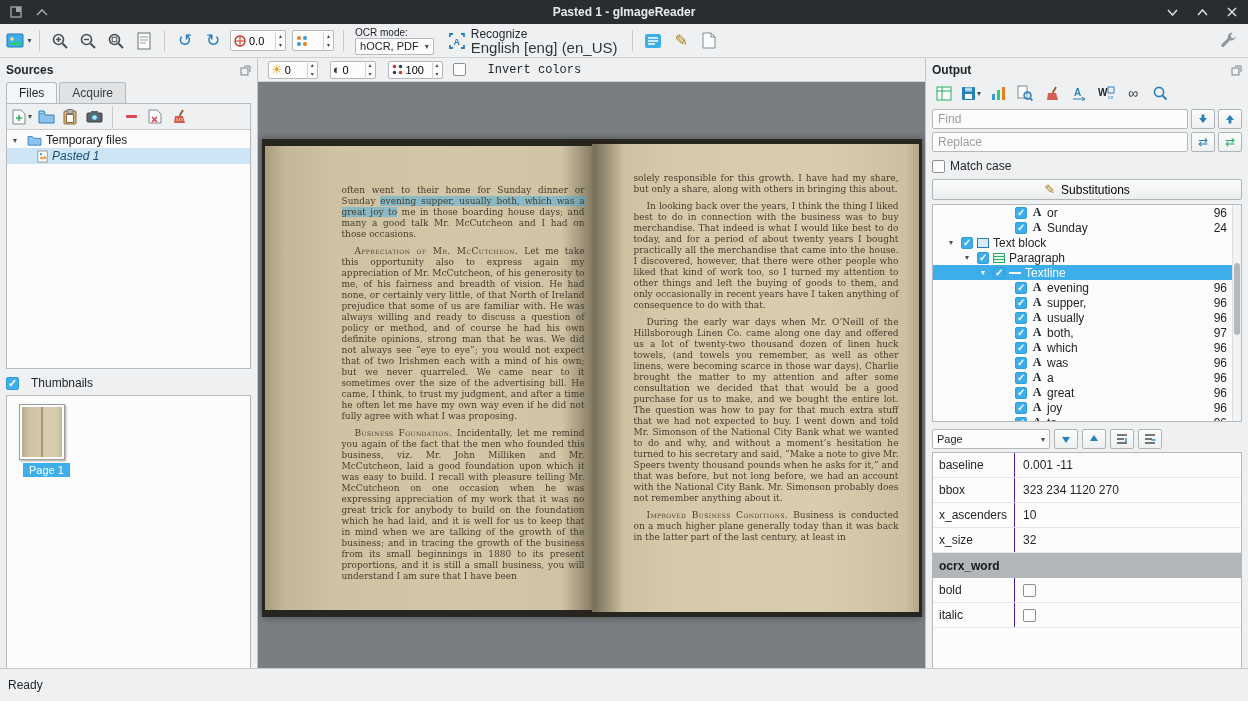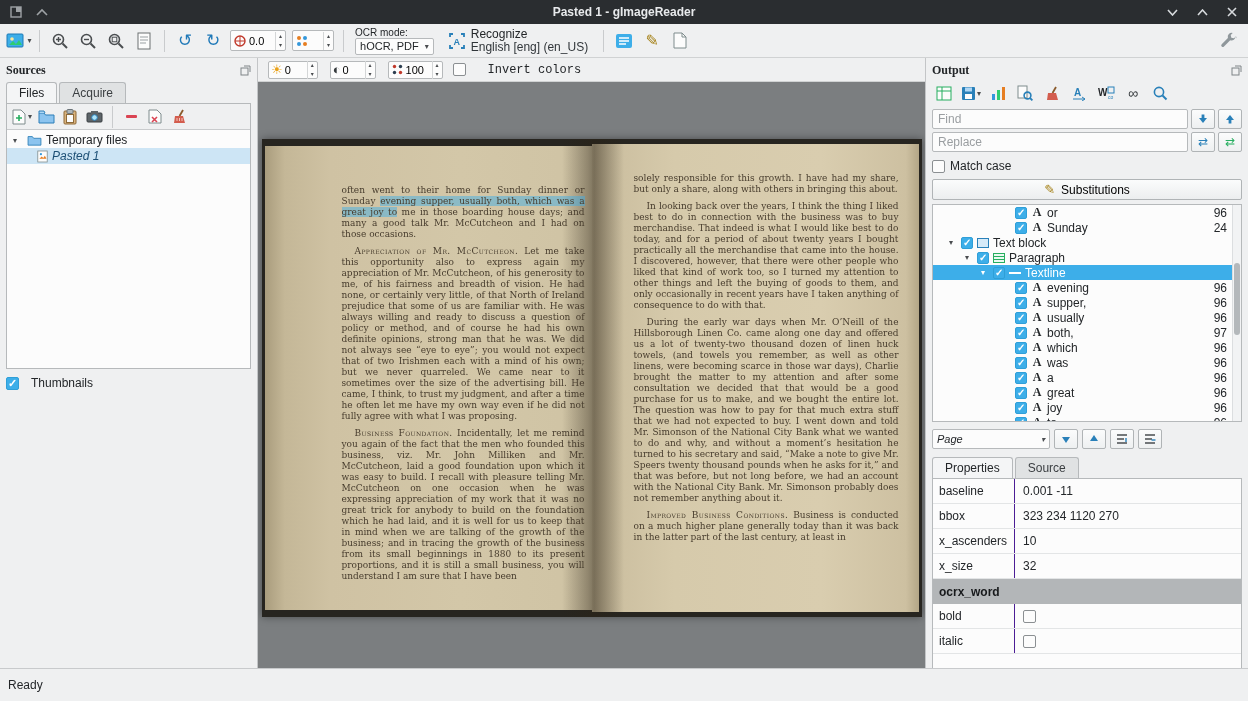--- a/index.html
+++ b/index.html
@@ -27,29 +27,29 @@
   .updown { display:flex; flex-direction:column; border-left:1px solid #d4d6d7; }
   .updown span { font-size:6px; line-height:9px; padding:0 3px; color:#4a4d50; }
   .ocr-stack { display:flex; flex-direction:column; justify-content:center; margin:0 4px; }
   .ocr-stack .lbl { font-size:10px; color:#232629; line-height:11px; }
   .combo { display:inline-flex; align-items:center; justify-content:space-between; background:#fcfcfc; border:1px solid #b6b9bb;
            border-radius:2px; height:17px; padding:0 4px; font-size:11px; gap:6px; }
   .combo .caret { font-size:8px; color:#4a4d50; }
   .recognize { display:flex; align-items:center; gap:5px; padding:1px 8px; height:30px; border-radius:3px; }
   .recognize .rtxt { display:flex; flex-direction:column; line-height:13px; }
   .recognize .rtxt .l1 { font-size:12px; }
-  .recognize .rtxt .l2 { font-size:12px; color:#31363a; }
+  .recognize .rtxt .l2 { font-size:15px; color:#31363a; }
   .spacer { flex:1; }
 
   
   .main { position:absolute; top:58px; left:0; right:0; bottom:22px; display:flex; }
   .panel { background:#eff0f1; display:flex; flex-direction:column; padding:4px 6px; }
   .sources { width:258px; border-right:1px solid #c3c5c7; }
   .output  { width:323px; border-left:1px solid #c3c5c7; }
-  .panel-head { display:flex; align-items:center; height:16px; margin-bottom:3px;font-family:Liberation Serif, serif; }
+  .panel-head { display:flex; align-items:center; height:16px; margin-bottom:3px; }
   .panel-title { font-weight:bold; font-size:12px; }
   .detach { margin-left:auto; color:#7f8487; display:inline-flex; }
 
   .tabs { display:flex; align-items:flex-end; height:22px; }
   .tab { padding:3px 12px 3px; font-size:12px; border:1px solid #b6b9bb; border-bottom:none;
          border-radius:3px 3px 0 0; background:#e0e2e3; color:#3a3e41; margin-right:2px; }
   .tab.active { background:#f4f5f6; color:#232629; }
 
   .frame { background:#fcfcfc; border:1px solid #b6b9bb; }
 
@@ -128,21 +128,21 @@
   .tlabel { white-space:nowrap; }
   .tconf { margin-left:auto; }
   .trow.lvl1 { padding-left:12px; }
   .trow.lvl2 { padding-left:28px; }
   .trow.lvl3 { padding-left:44px; }
   .trow.lvl4 { padding-left:82px; }
   .trow.selected { background:#3daee9; color:#fff; }
   .tree-scroll { position:absolute; right:0; top:0; bottom:0; width:9px; background:#f2f3f4; border-left:1px solid #dcdee0; }
   .tree-scroll .handle { position:absolute; left:1px; right:1px; top:58px; height:72px; background:#b4b8bb; border-radius:3px; }
 
-  .page-row { display:flex; align-items:center; gap:4px; height:26px; margin-top:4px;font-style:italic; }
+  .page-row { display:flex; align-items:center; gap:4px; height:26px; margin-top:4px; }
   .page-row .combo { width:118px; height:20px; }
   .out-tabs { margin-top:4px; }
 
   .props { flex:1; overflow:hidden; display:flex; flex-direction:column; }
   .prow { display:flex; height:25px; align-items:center; border-bottom:1px solid #e3e5e6; flex:none; }
   .pkey { width:82px; padding-left:6px; border-right:1px solid #4c1d95; align-self:stretch; display:flex; align-items:center; }
   .pval { padding-left:8px; display:flex; align-items:center; }
   .psection { height:25px; background:#b3b6b8; color:#17191b; font-weight:bold; display:flex; align-items:center; padding-left:6px; flex:none; }
   .prow .cbcell { margin-left:8px; }
 
@@ -387,20 +387,26 @@
               </svg>
             <span class="flabel">Pasted 1</span>
             <span class="rowfill"></span>
           </div>
         </div>
       </div>
       <label class="thumbs-row">
         <span class="cb checked"></span>
         <span>Thumbnails</span>
       </label>
+      <div class="frame thumbs-box">
+        <div class="thumb">
+            <div class="thumb-img"></div>
+          </div>
+        <div><span class="thumb-caption">Page 1</span></div>
+      </div>
     </aside>
 
     <section class="center">
       <div class="canvas-controls">
         <span class="spinbox">
           <span class="sicon glyph" style="color:#e9a21a;font-size:13px;">☀</span>
           <input value="0" style="">
           <span class="updown">
               <span>▴</span>
               <span>▾</span>
@@ -673,24 +679,20 @@
             </svg>
           </span>
         <span class="sbtn">
             <svg width="12" height="10" viewBox="0 0 12 10">
               <path d="M1 1h10M1 5h7M1 9h10" stroke="#4a4d50" stroke-width="1.4"></path>
               <path d="M8.5 6h4" stroke="#2980b9" stroke-width="1.4" transform="translate(-1,0)"></path>
             </svg>
           </span>
       </div>
 
-      <div class="tabs out-tabs">
-        <span class="tab active">Properties</span>
-        <span class="tab">Source</span>
-      </div>
       <div class="frame props">
         <div class="prow">
           <span class="pkey">baseline</span>
           <span class="pval">0.001 -11</span>
         </div>
         <div class="prow">
           <span class="pkey">bbox</span>
           <span class="pval">323 234 1120 270</span>
         </div>
         <div class="prow">

